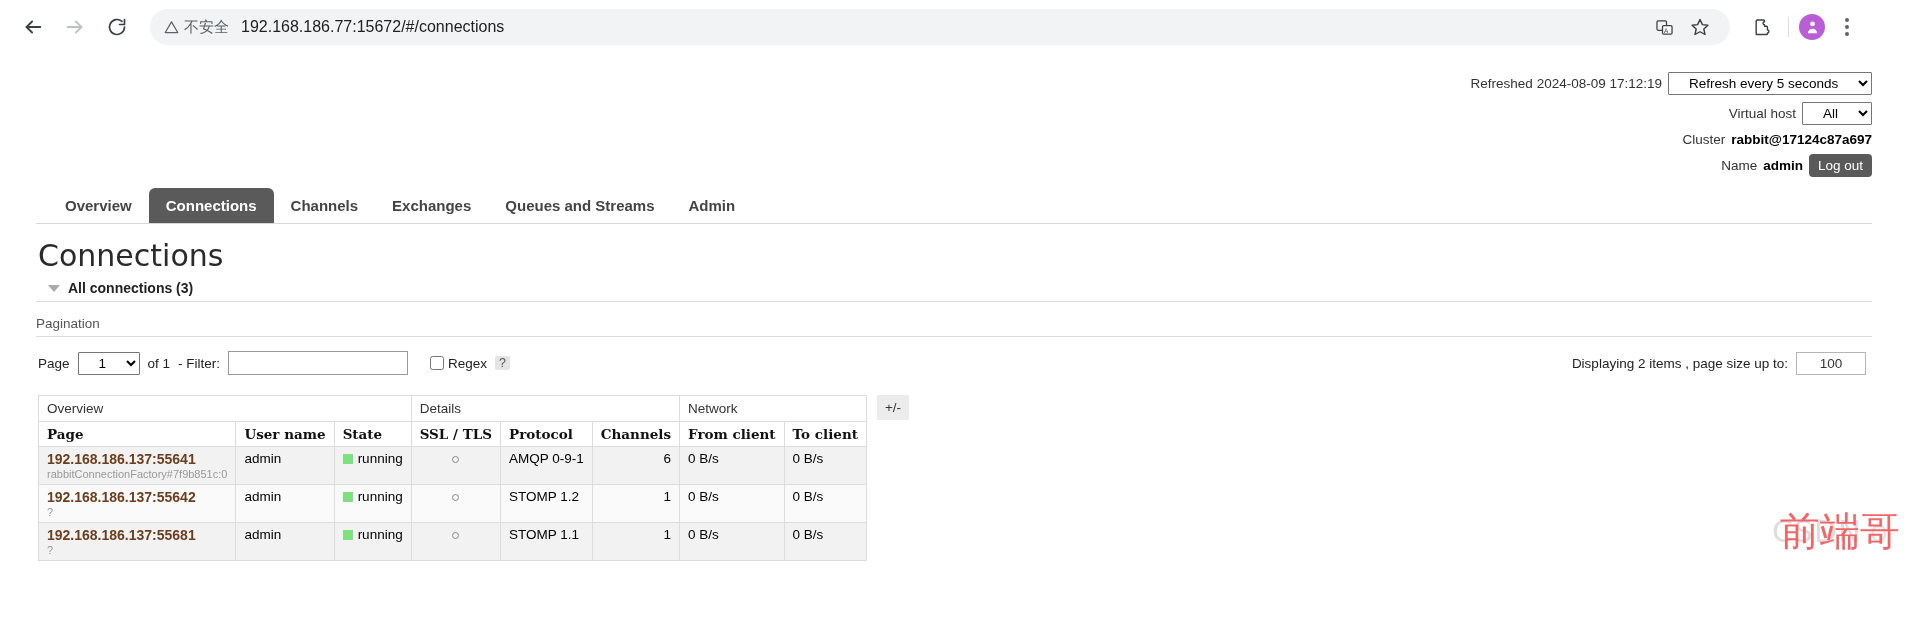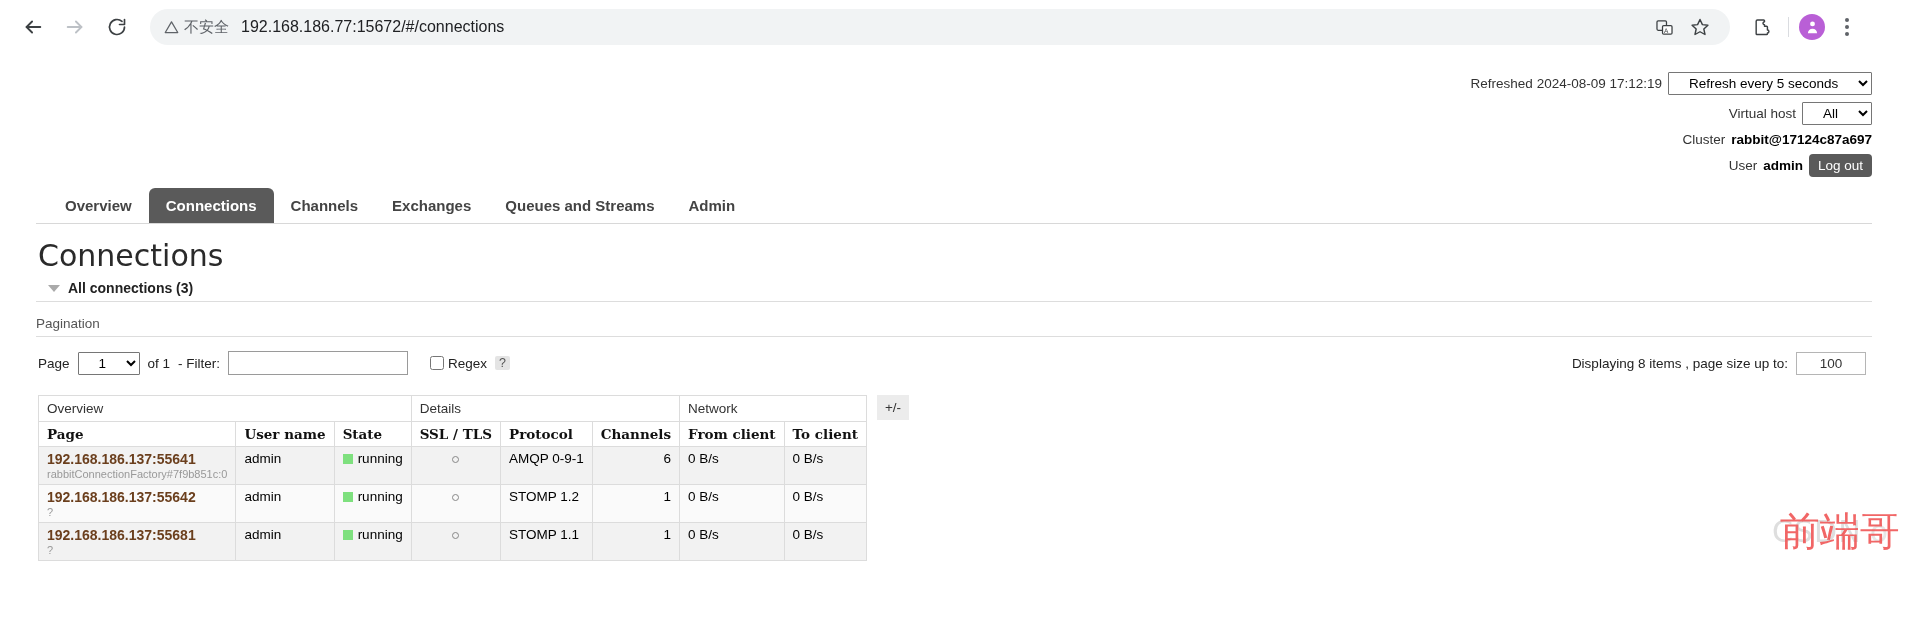--- a/index.html
+++ b/index.html
@@ -481,21 +481,21 @@
         <span class="hr-label">Virtual host</span>
         <select class="ui-select">
           <option>All</option>
         </select>
       </div>
       <div class="hr-line">
         <span class="hr-label">Cluster</span>
         <span class="strongval">rabbit@17124c87a697</span>
       </div>
       <div class="hr-line">
-        <span class="hr-label">User</span>
+        <span class="hr-label">Name</span>
         <span class="strongval">admin</span>
         <button class="logout-btn">Log out</button>
       </div>
     </div>
   </div>
 
   <div class="tabs">
     <div class="tab">Overview</div>
     <div class="tab active">Connections</div>
     <div class="tab">Channels</div>
@@ -519,21 +519,21 @@
       <option>1</option>
     </select>
     <span>of 1</span>
     <span>- Filter:</span>
     <input class="filter-input" type="text" value="" style="">
     <input class="cb" type="checkbox" style="">
     <span>Regex</span>
     <span class="help-q">?</span>
 
     <span class="displaying">
-      <span>Displaying 8 items , page size up to:</span>
+      <span>Displaying 2 items , page size up to:</span>
       <input class="pagesize-input" type="text" value="100" style="">
     </span>
   </div>
 
   <div class="table-wrap">
     <table class="conn">
       <thead>
         <tr>
           <th class="group" colspan="3">Overview</th>
           <th class="group" colspan="3">Details</th>

